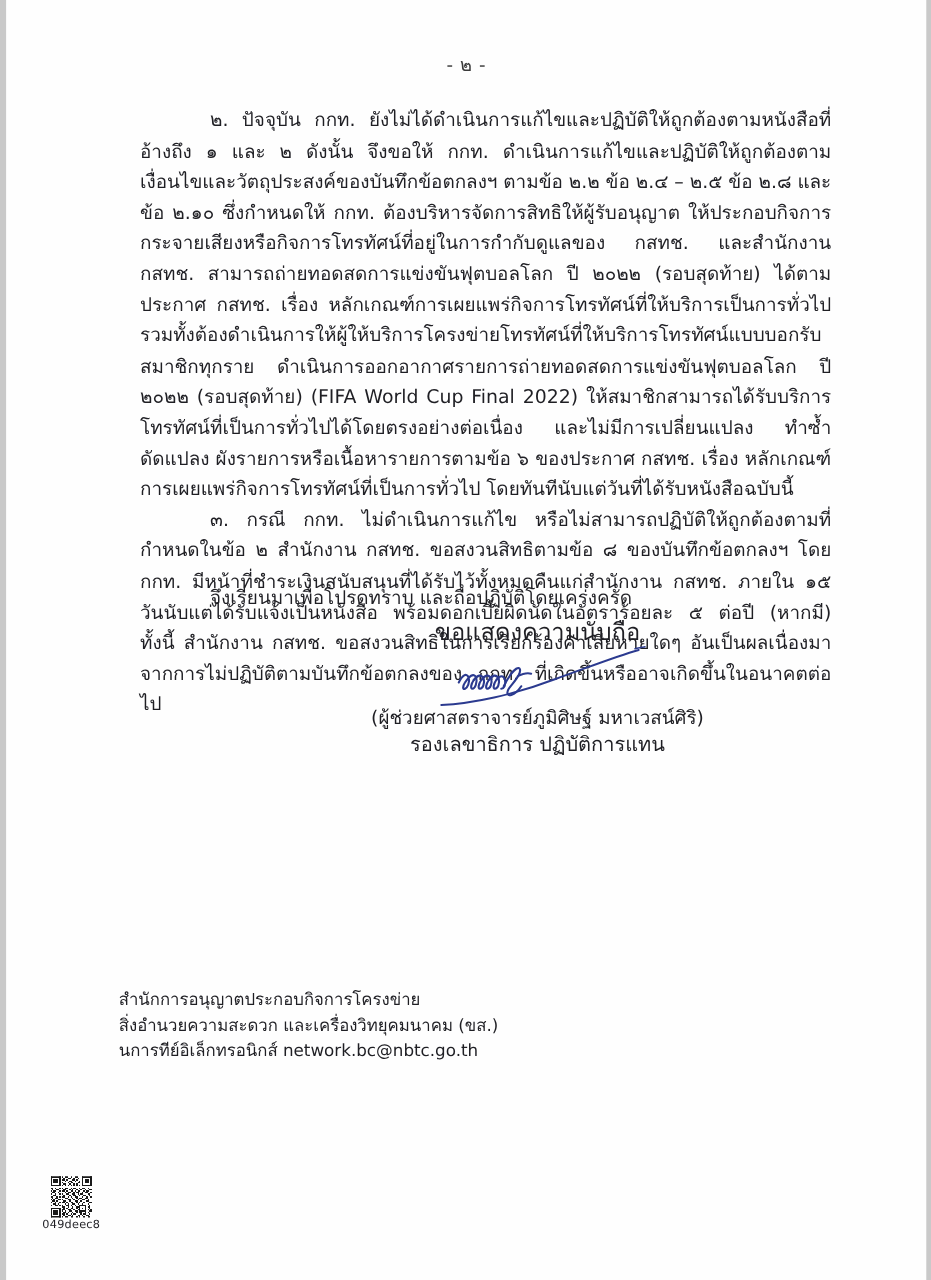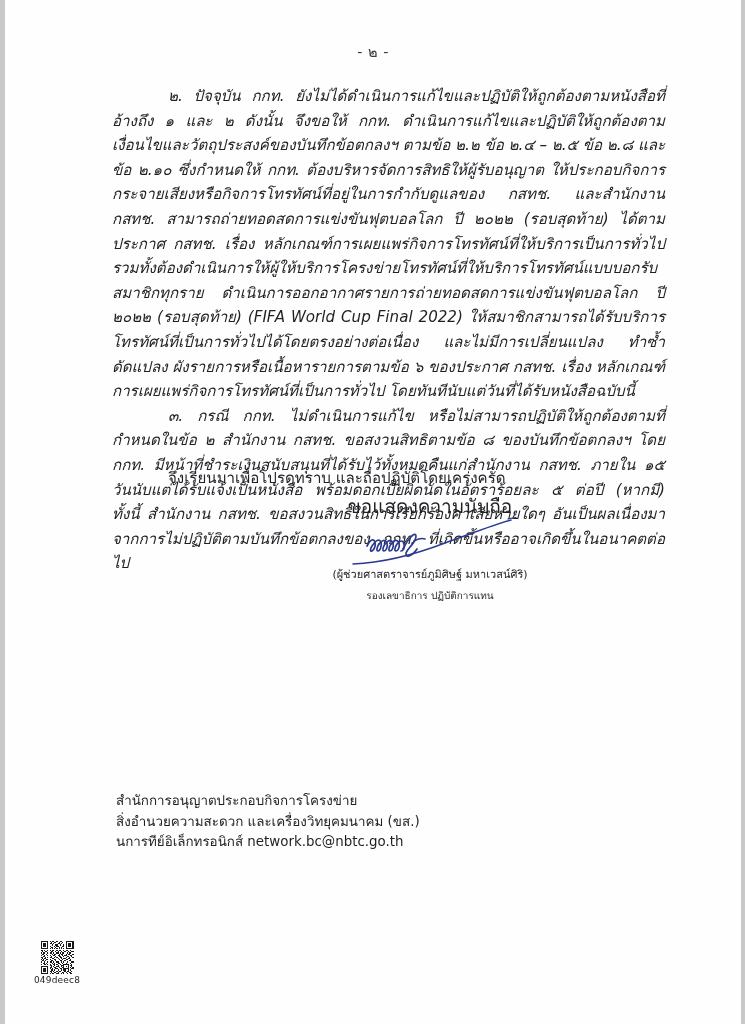--- a/index.html
+++ b/index.html
@@ -40,21 +40,20 @@
     color: #3a3a3a;
     letter-spacing: 0.5px;
   }
 
   
   .body-block {
     position: absolute;
     left: 107px;
     top: 84px;
     width: 553px;
-    font-style: italic;
   }
   .para {
     font-size: 15.1px;
     line-height: 24.6px;
     color: #1f1f24;
     text-align: justify;
     text-justify: inter-word;
     word-spacing: -0.2px;
     margin: 0;
   }
@@ -99,37 +98,37 @@
     height: 50px;
     margin-top: 2px;
   }
   .sign-svg {
     position: absolute;
     left: 50%;
     transform: translateX(-50%);
     top: -2px;
   }
   .sign-name {
-    font-size: 11px;
+    font-size: 15px;
     line-height: 21px;
     margin-top: -4px;
   }
   .sign-pos1 {
-    font-size: 10px;
+    font-size: 16px;
     line-height: 21px;
   }
   .sign-pos2 {
     font-size: 14.6px;
     line-height: 21px;
   }
 
   
   .footer-block {
     position: absolute;
-    left: 111px;
+    left: 90px;
     top: 791px;
     width: 430px;
     color: #1f1f24;
   }
   .footer-line {
     font-size: 13.4px;
     line-height: 20.6px;
     white-space: nowrap;
   }
 

